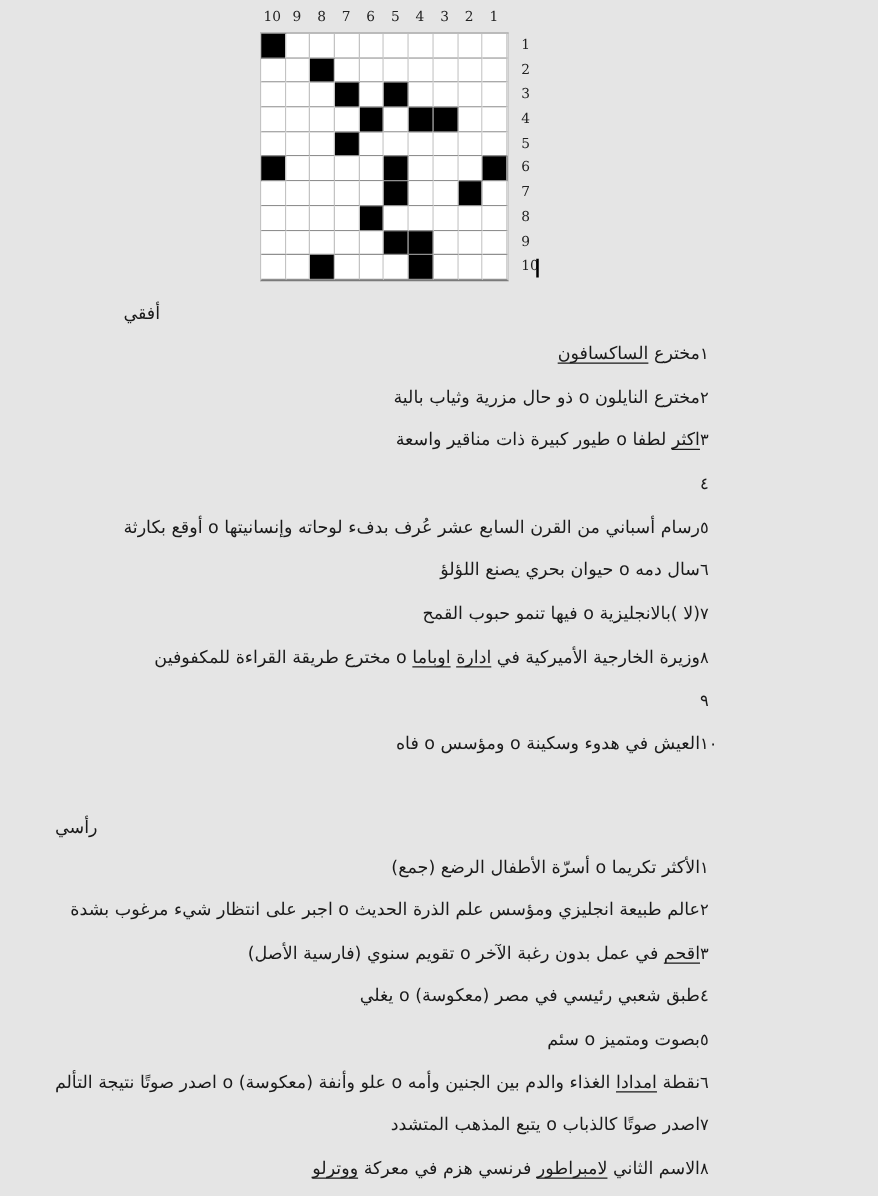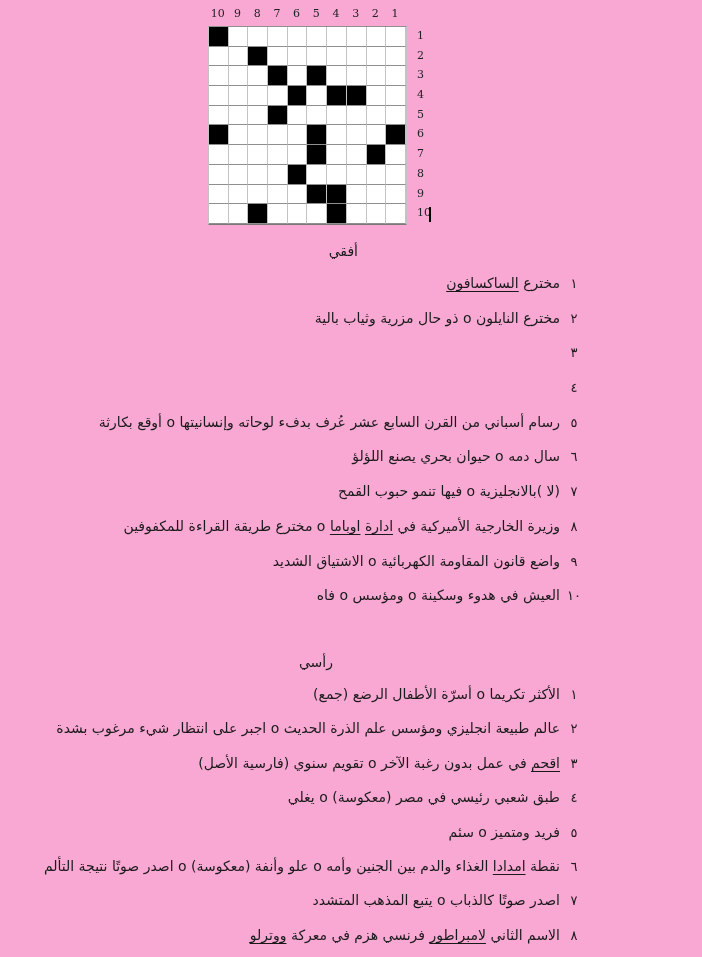--- a/index.html
+++ b/index.html
@@ -1,17 +1,17 @@
 <!DOCTYPE html>
 <html lang="ar"><head>
 <meta charset="utf-8">
 <style>
   html,body { margin:0; padding:0; background:#ffffff; }
   .doc {
-    position:relative; width:702px; height:957px; background:#f9a8d4;
+    position:relative; width:702px; height:957px; background:#e5e5e5;
     font-family:"DejaVu Sans", sans-serif; color:#1a1a1a; overflow:hidden;
   }
   
   .col-headers {
     position:absolute; left:208px; top:6px;
     display:grid; grid-template-columns:repeat(10,19.7px);
     font-family:"DejaVu Serif", serif; font-size:11px; color:#222;
   }
   .collab { text-align:center; height:16px; line-height:16px; }
   .grid {
@@ -20,21 +20,21 @@
     border-top:1px solid #8f8f8f; border-left:1px solid #c3c3c3;
     border-bottom:1px solid #7a7a7a; border-right:1px solid #c3c3c3;
   }
   .cell { box-sizing:border-box; border-right:1px solid #c3c3c3; border-bottom:1px solid #8f8f8f; background:#fff; }
   .cell.black { background:#000; }
   .row-labels { position:absolute; left:417px; top:26px; display:flex; flex-direction:column;
     font-family:"DejaVu Serif", serif; font-size:11px; color:#222; }
   .rowlab { height:19.7px; line-height:19.7px; text-align:left; }
   .cursor { position:absolute; left:429px; top:207px; width:1.5px; height:15px; background:#000; }
   
-  .clues { position:absolute; right:114px; direction:rtl; text-align:center; }
+  .clues { position:absolute; right:114px; direction:rtl; text-align:left; }
   #across { top:243px; }
   #down   { top:654px; }
   .sec-title { height:32px; line-height:17px; font-size:14px; color:#1a1a1a; }
   .clue-row { display:flex; align-items:flex-start; }
   #across .clue-row { height:34.7px; }
   #down   .clue-row { height:34.4px; }
   .clue-num { flex:none; width:28px; font-size:13px; line-height:17px; color:#1a1a1a; }
   .clue-txt { white-space:nowrap; font-size:14px; line-height:17px; color:#1a1a1a; }
   .sp {
     text-decoration-line:underline; text-decoration-style:wavy;
@@ -181,20 +181,21 @@
         <div class="clue-row">
           <span class="clue-num">١</span>
           <span class="clue-txt">مخترع <span class="sp">الساكسافون</span></span>
         </div>
         <div class="clue-row">
           <span class="clue-num">٢</span>
           <span class="clue-txt">مخترع النايلون o ذو حال مزرية وثياب بالية</span>
         </div>
         <div class="clue-row">
           <span class="clue-num">٣</span>
+          <span class="clue-txt"><span class="sp">اكثر</span> لطفا o طيور كبيرة ذات مناقير واسعة</span>
         </div>
         <div class="clue-row">
           <span class="clue-num">٤</span>
         </div>
         <div class="clue-row">
           <span class="clue-num">٥</span>
           <span class="clue-txt">رسام أسباني من القرن السابع عشر عُرف بدفء لوحاته وإنسانيتها o أوقع بكارثة</span>
         </div>
         <div class="clue-row">
           <span class="clue-num">٦</span>
@@ -203,21 +204,20 @@
         <div class="clue-row">
           <span class="clue-num">٧</span>
           <span class="clue-txt">(لا )بالانجليزية o فيها تنمو حبوب القمح</span>
         </div>
         <div class="clue-row">
           <span class="clue-num">٨</span>
           <span class="clue-txt">وزيرة الخارجية الأميركية في <span class="sp">ادارة</span> <span class="sp">اوباما</span> o مخترع طريقة القراءة للمكفوفين</span>
         </div>
         <div class="clue-row">
           <span class="clue-num">٩</span>
-          <span class="clue-txt">واضع قانون المقاومة الكهربائية o الاشتياق الشديد</span>
         </div>
         <div class="clue-row">
           <span class="clue-num">١٠</span>
           <span class="clue-txt">العيش في هدوء وسكينة o ومؤسس o فاه</span>
         </div>
       </div>
   </section>
 
   <section class="clues" id="down" dir="rtl">
     <div class="sec-title">رأسي</div>
@@ -233,21 +233,21 @@
         <div class="clue-row">
           <span class="clue-num">٣</span>
           <span class="clue-txt"><span class="sp">اقحم</span> في عمل بدون رغبة الآخر o تقويم سنوي (فارسية الأصل)</span>
         </div>
         <div class="clue-row">
           <span class="clue-num">٤</span>
           <span class="clue-txt">طبق شعبي رئيسي في مصر (معكوسة) o يغلي</span>
         </div>
         <div class="clue-row">
           <span class="clue-num">٥</span>
-          <span class="clue-txt">فريد ومتميز o سئم</span>
+          <span class="clue-txt">بصوت ومتميز o سئم</span>
         </div>
         <div class="clue-row">
           <span class="clue-num">٦</span>
           <span class="clue-txt">نقطة <span class="sp">امدادا</span> الغذاء والدم بين الجنين وأمه o علو وأنفة (معكوسة) o اصدر صوتًا نتيجة التألم</span>
         </div>
         <div class="clue-row">
           <span class="clue-num">٧</span>
           <span class="clue-txt">اصدر صوتًا كالذباب o يتبع المذهب المتشدد</span>
         </div>
         <div class="clue-row">

